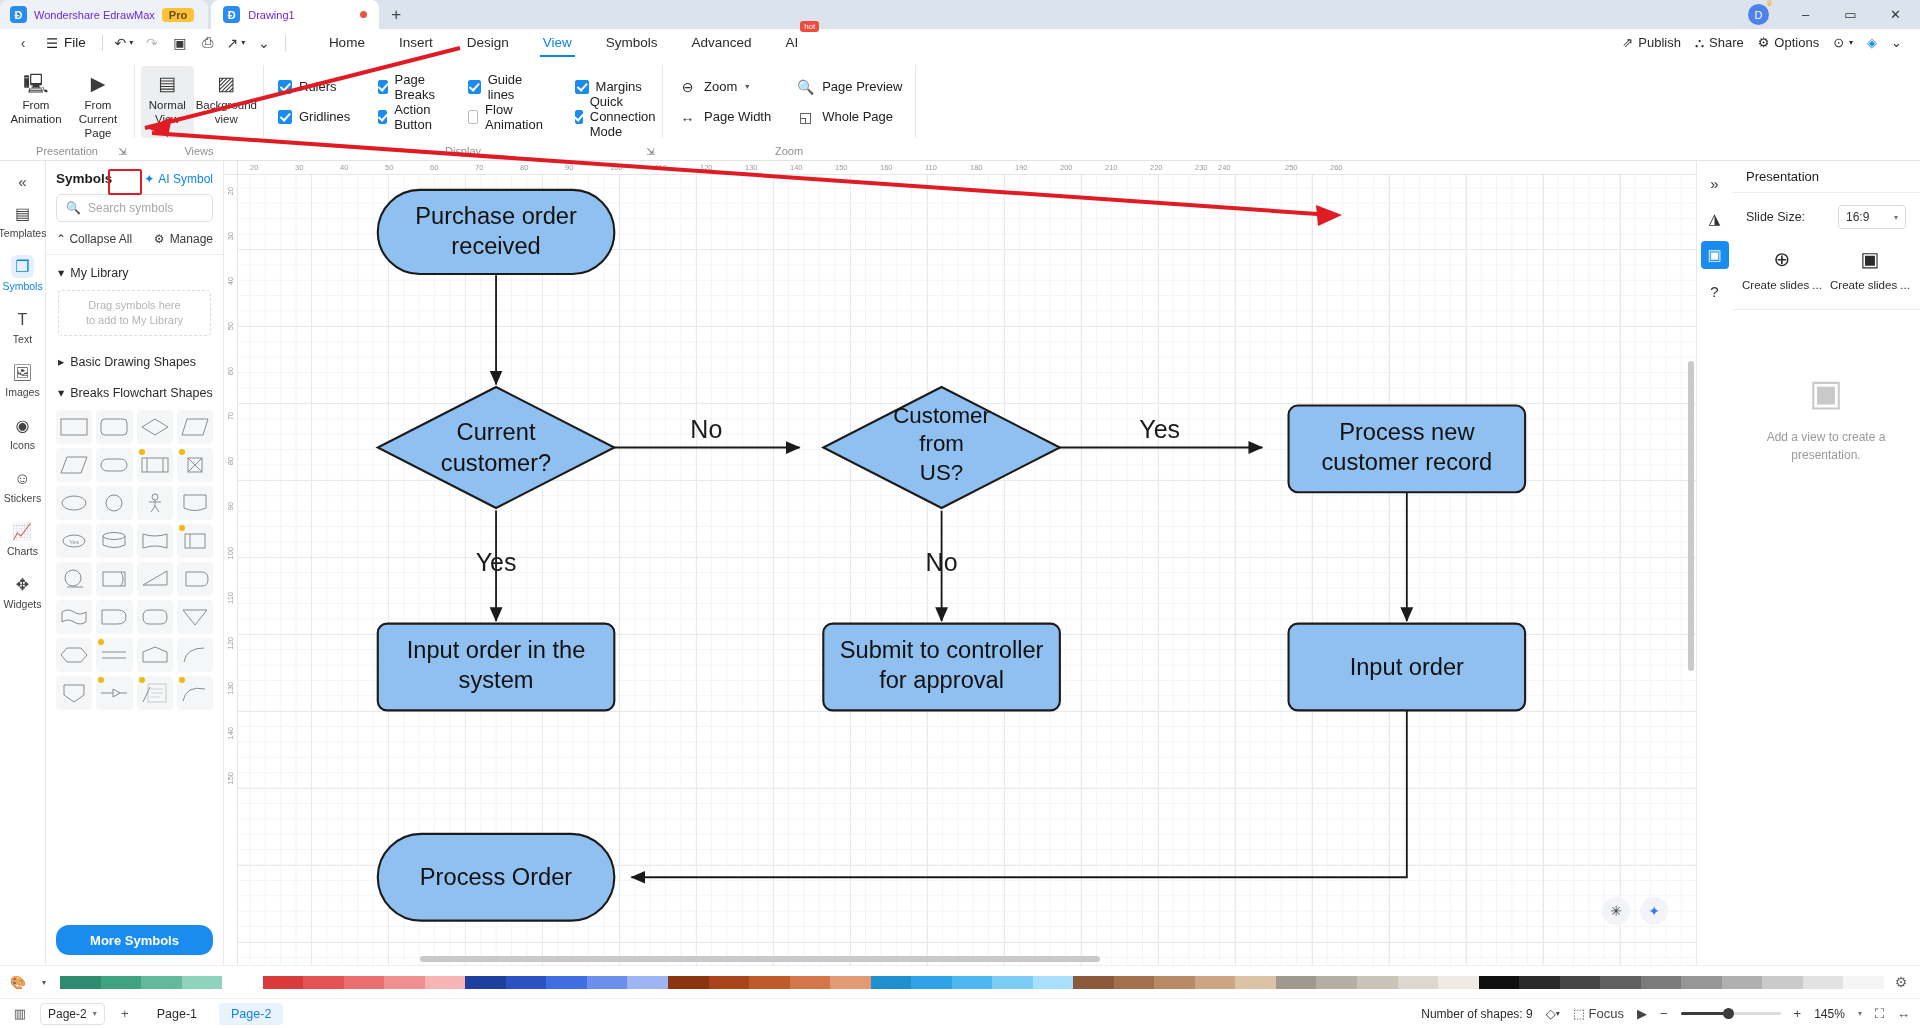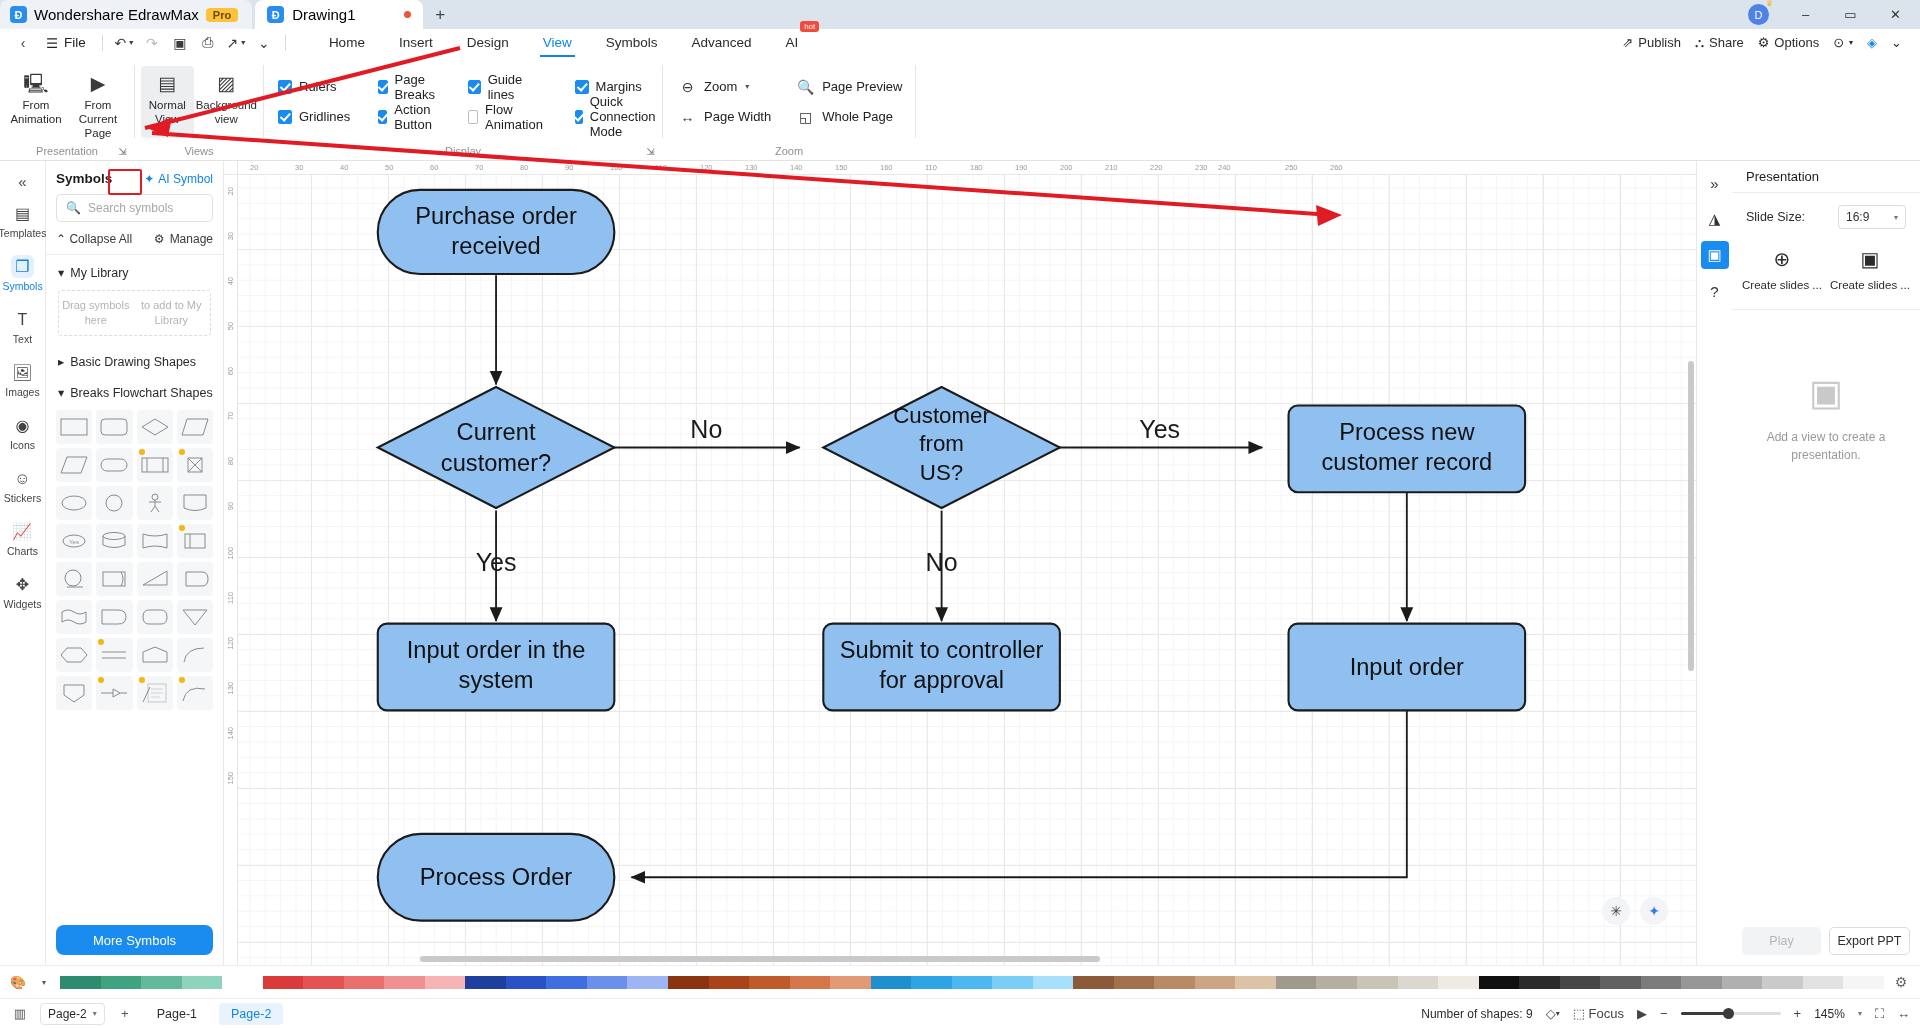--- a/index.html
+++ b/index.html
@@ -15,21 +15,21 @@
     height:29px; background:#dbe3ec; display:flex; align-items:flex-end; position:relative;
   }
   .app-tab {
     height:29px; background:#eef2f7; display:flex; align-items:center; gap:7px;
     padding:0 14px 0 10px; border-top-left-radius:8px; border-top-right-radius:8px;
   }
   .app-logo {
     width:17px;height:17px;border-radius:4px;background:#2b8cf0;color:#fff;
     font-size:11px;font-weight:bold;display:flex;align-items:center;justify-content:center;
   }
-  .app-title { font-size:15px; color:#000000; }
+  .app-title { font-size:11px; color:#6d28d9; }
   .pro-badge {
     background:#fcc23a;color:#6b4a00;font-size:11px;font-weight:bold;
     padding:1px 7px;border-radius:4px;
   }
   .doc-tab {
     height:29px;background:#ffffff;display:flex;align-items:center;gap:8px;
     padding:0 12px;border-top-left-radius:8px;border-top-right-radius:8px;margin-left:3px;min-width:168px;
   }
   .doc-tab .dot { width:7px;height:7px;border-radius:50%;background:#e8563c;margin-left:auto;}
   .newtab { width:34px;height:29px;display:flex;align-items:center;justify-content:center;font-size:17px;color:#444;}
@@ -118,29 +118,29 @@
   .searchbox{
     margin:2px 10px 8px 10px;height:28px;border:1px solid #e0e0e0;border-radius:5px;display:flex;align-items:center;gap:7px;padding:0 9px;
   }
   .searchbox .ph{font-size:12px;color:#a8a8a8;}
   .sym-actions{display:flex;align-items:center;padding:2px 10px 8px 10px;font-size:12px;color:#3a3a3a;}
   .sym-actions .r{margin-left:auto;display:flex;align-items:center;gap:5px;}
   .sym-divider{height:1px;background:#ededed;margin:0;}
   .sec-title{display:flex;align-items:center;gap:6px;padding:10px 10px 6px 12px;font-size:12.5px;color:#2b2b2b;}
   .dropzone{
     margin:4px 12px 8px 12px;height:46px;border:1px dashed #dcdcdc;border-radius:4px;
-    display:flex;flex-direction:row;align-items:center;justify-content:center;font-size:11px;color:#b4b4b4;line-height:1.4;text-align:center;
+    display:flex;flex-direction:column;align-items:center;justify-content:center;font-size:11px;color:#b4b4b4;line-height:1.4;text-align:center;
   }
   .shape-grid{display:grid;grid-template-columns:repeat(4,1fr);gap:4px;padding:4px 10px 10px 10px;overflow:hidden;}
   .shape-cell{height:34px;background:#f4f6f8;border-radius:4px;display:flex;align-items:center;justify-content:center;position:relative;}
   .shape-cell svg{width:30px;height:22px;}
   .shape-cell .star{position:absolute;top:1px;left:2px;width:6px;height:6px;border-radius:50%;background:#f0b90b;}
   .more-symbols{
-    position:absolute;left:10px;right:10px;bottom:10px;height:30px;background:#1a8cf0;color:#fff;border-radius:8px;
-    display:flex;align-items:center;justify-content:center;font-size:13px;
+    position:absolute;left:10px;right:10px;bottom:10px;height:30px;background:#1a8cf0;color:#fff;border-radius:13px;
+    display:flex;align-items:center;justify-content:center;font-size:13px;font-weight:bold;
   }
   
   .canvaswrap{flex:1;position:relative;background:#fff;overflow:hidden;}
   .ruler-h{height:14px;background:#fff;border-bottom:1px solid #e6e6e6;position:relative;overflow:hidden;}
   .ruler-v{position:absolute;left:0;top:14px;bottom:0;width:14px;background:#fff;border-right:1px solid #e6e6e6;overflow:hidden;}
   .rtick{position:absolute;top:2px;font-size:7.5px;color:#9a9a9a;}
   .rtickv{position:absolute;left:2px;font-size:7.5px;color:#9a9a9a;writing-mode:vertical-rl;transform:rotate(180deg);}
   .corner{position:absolute;left:0;top:0;width:14px;height:14px;background:#fff;border-right:1px solid #e6e6e6;border-bottom:1px solid #e6e6e6;z-index:3;}
   .grid{
     position:absolute;left:14px;top:14px;right:0;bottom:0;
@@ -791,24 +791,20 @@
         <span>Create slides ...</span>
       </div>
       <div class="create-btn">
         <span class="ic">▣</span>
         <span>Create slides ...</span>
       </div>
     </div>
     <div class="empty-state">
       <span class="ic">▣</span>
       <span class="tx">Add a view to create a presentation.</span>
-    </div>
-    <div class="rpanel-foot">
-      <div class="btn-play">Play</div>
-      <div class="btn-export">Export PPT</div>
     </div>
   </div>
 </div>
 
 <div class="colorbar">
   <span class="cb-icon">🎨</span>
   <span class="cb-icon" style="font-size:8px">▾</span>
   <div class="swatches" id="swatches">
       <span class="sw" style="background: rgb(46, 139, 111);"></span>
       <span class="sw" style="background: rgb(63, 163, 129);"></span>

